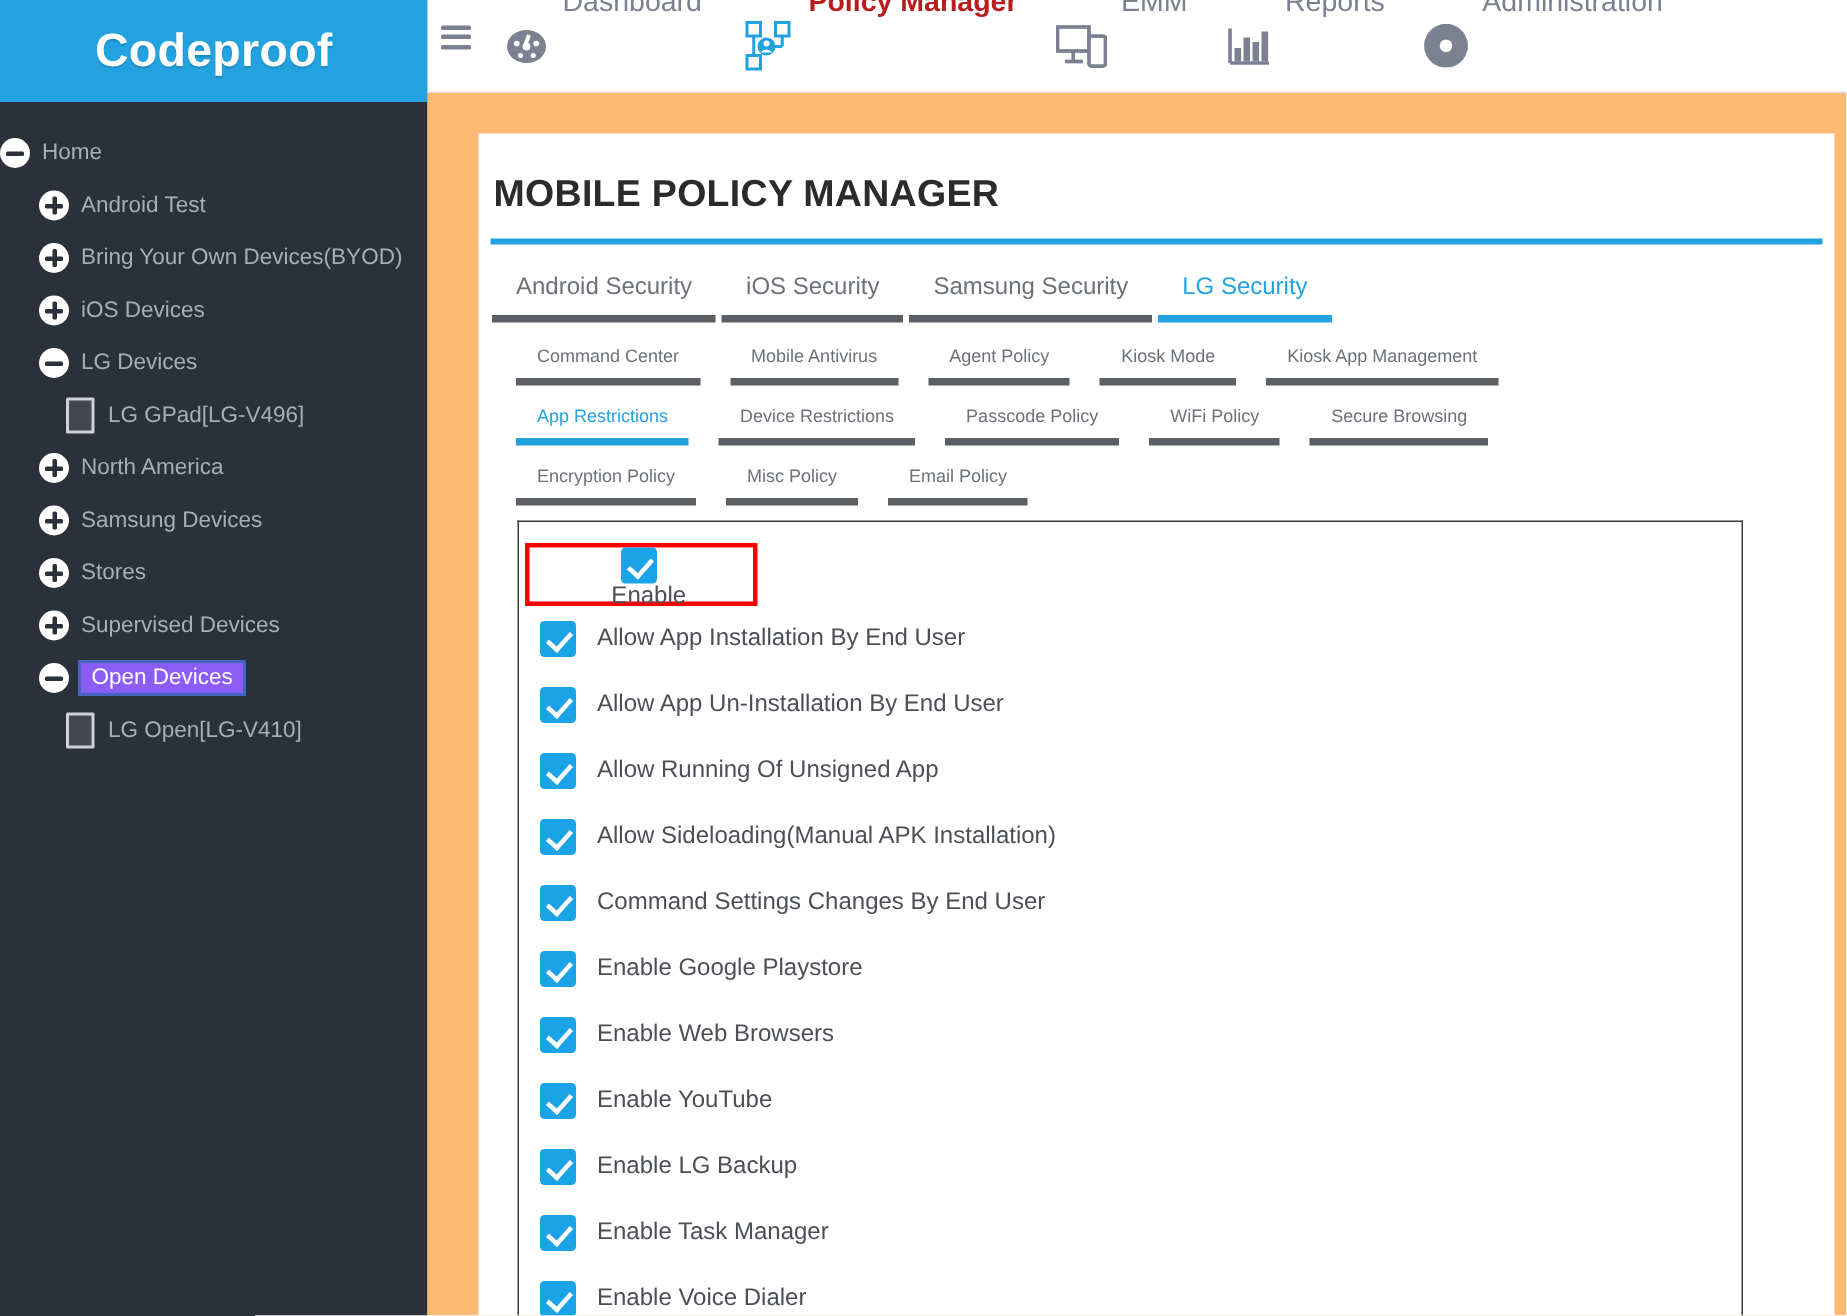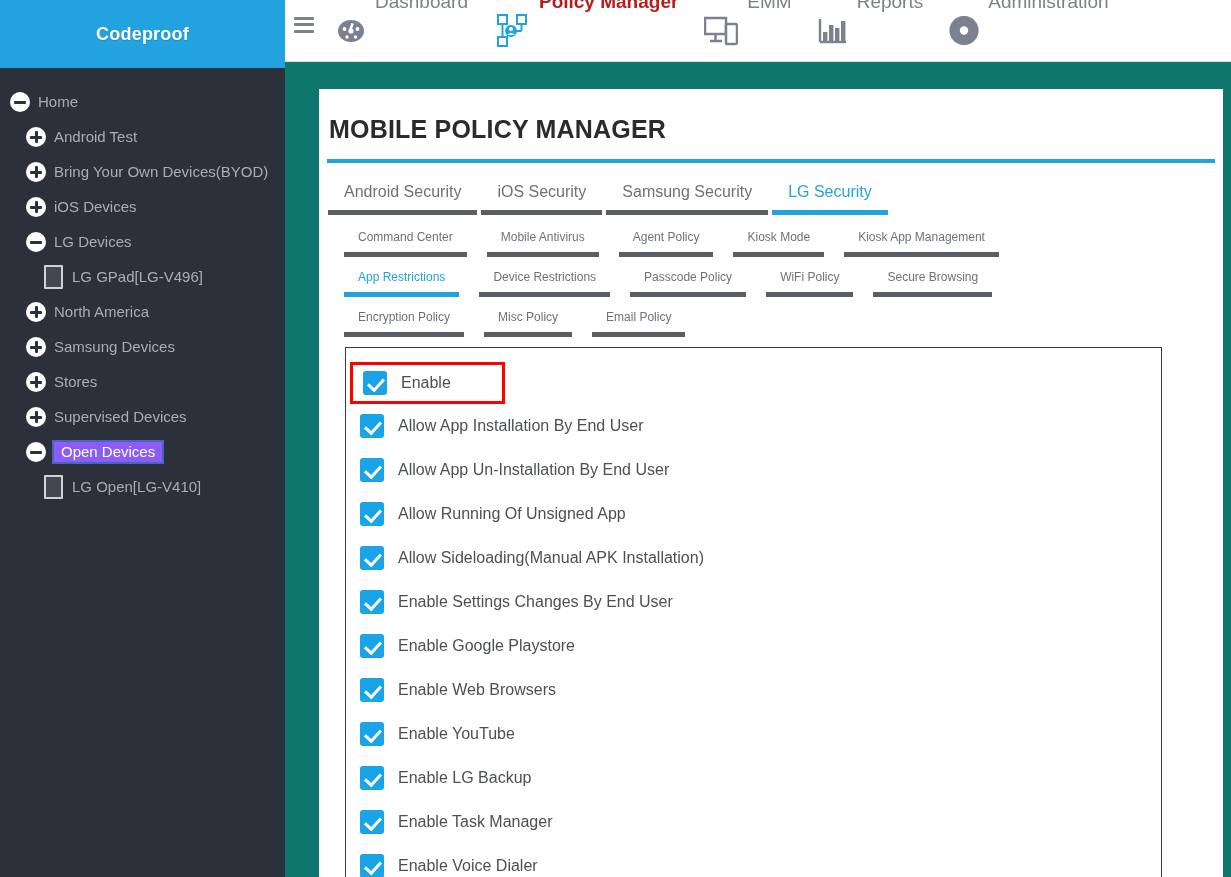--- a/index.html
+++ b/index.html
@@ -14,35 +14,35 @@
   
   #sidebar {
     position: absolute; left: 0; top: 0;
     width: 285px; height: 877px;
     background: #2c303a;
   }
   #brand {
     height: 68px; width: 285px;
     background: #22a3e0;
     color: #ffffff;
-    font-size: 18px;
+    font-size: 31px;
     font-weight: bold;
     display: flex; align-items: center; justify-content: center;
     letter-spacing: .2px;
     text-shadow: 0 1px 1px rgba(0,0,0,.15);
   }
   #tree { padding-top: 16px; }
   .tree-row {
     display: flex; align-items: center;
     height: 35px;
     color: #a9adb6;
     font-size: 15px;
     white-space: nowrap;
   }
-  .tree-row.lvl0 { padding-left: 14px; }
+  .tree-row.lvl0 { padding-left: 4px; }
   .tree-row.lvl1 { padding-left: 14px; }
   .tree-row.lvl2 { padding-left: 32px; }
 
   .toggle-icon {
     width: 20px; height: 20px;
     border-radius: 50%;
     background: #ffffff;
     position: relative;
     flex: 0 0 20px;
     margin-right: 8px;
@@ -112,21 +112,21 @@
     white-space: nowrap;
   }
   .nav-item.active { color: #b91c1c; font-weight: bold; }
   .nav-item .nav-ico { margin-right: 9px; display: flex; align-items: center; }
   .nav-item .nav-label { line-height: 1; }
 
   
   #content {
     position: absolute; left: 285px; top: 62px;
     width: 946px; height: 815px;
-    background: #0f766e;
+    background: #fdba74;
     overflow: hidden;
   }
   #card {
     position: absolute;
     left: 34px; top: 27px;
     width: 904px;
     min-height: 800px;
     background: #ffffff;
   }
   #page-title {
@@ -180,20 +180,21 @@
     display: flex; align-items: center;
     height: 44px;
     padding-left: 14px;
   }
   .chk-row.highlight {
     border: 3px solid #ff0000;
     margin: 0 0 0 4px;
     padding-left: 10px;
     width: 155px;
     height: 42px;
+    flex-direction: column;
   }
   .chk {
     width: 24px; height: 24px;
     background: #1ba3e8;
     border-radius: 3px;
     flex: 0 0 24px;
     position: relative;
     margin-right: 14px;
   }
   .chk::after {
@@ -400,21 +401,21 @@
           <div class="chk-row">
             <span class="chk"></span>
             <span class="chk-label">Allow Running Of Unsigned App</span>
           </div>
           <div class="chk-row">
             <span class="chk"></span>
             <span class="chk-label">Allow Sideloading(Manual APK Installation)</span>
           </div>
           <div class="chk-row">
             <span class="chk"></span>
-            <span class="chk-label">Enable Settings Changes By End User</span>
+            <span class="chk-label">Command Settings Changes By End User</span>
           </div>
           <div class="chk-row">
             <span class="chk"></span>
             <span class="chk-label">Enable Google Playstore</span>
           </div>
           <div class="chk-row">
             <span class="chk"></span>
             <span class="chk-label">Enable Web Browsers</span>
           </div>
           <div class="chk-row">

